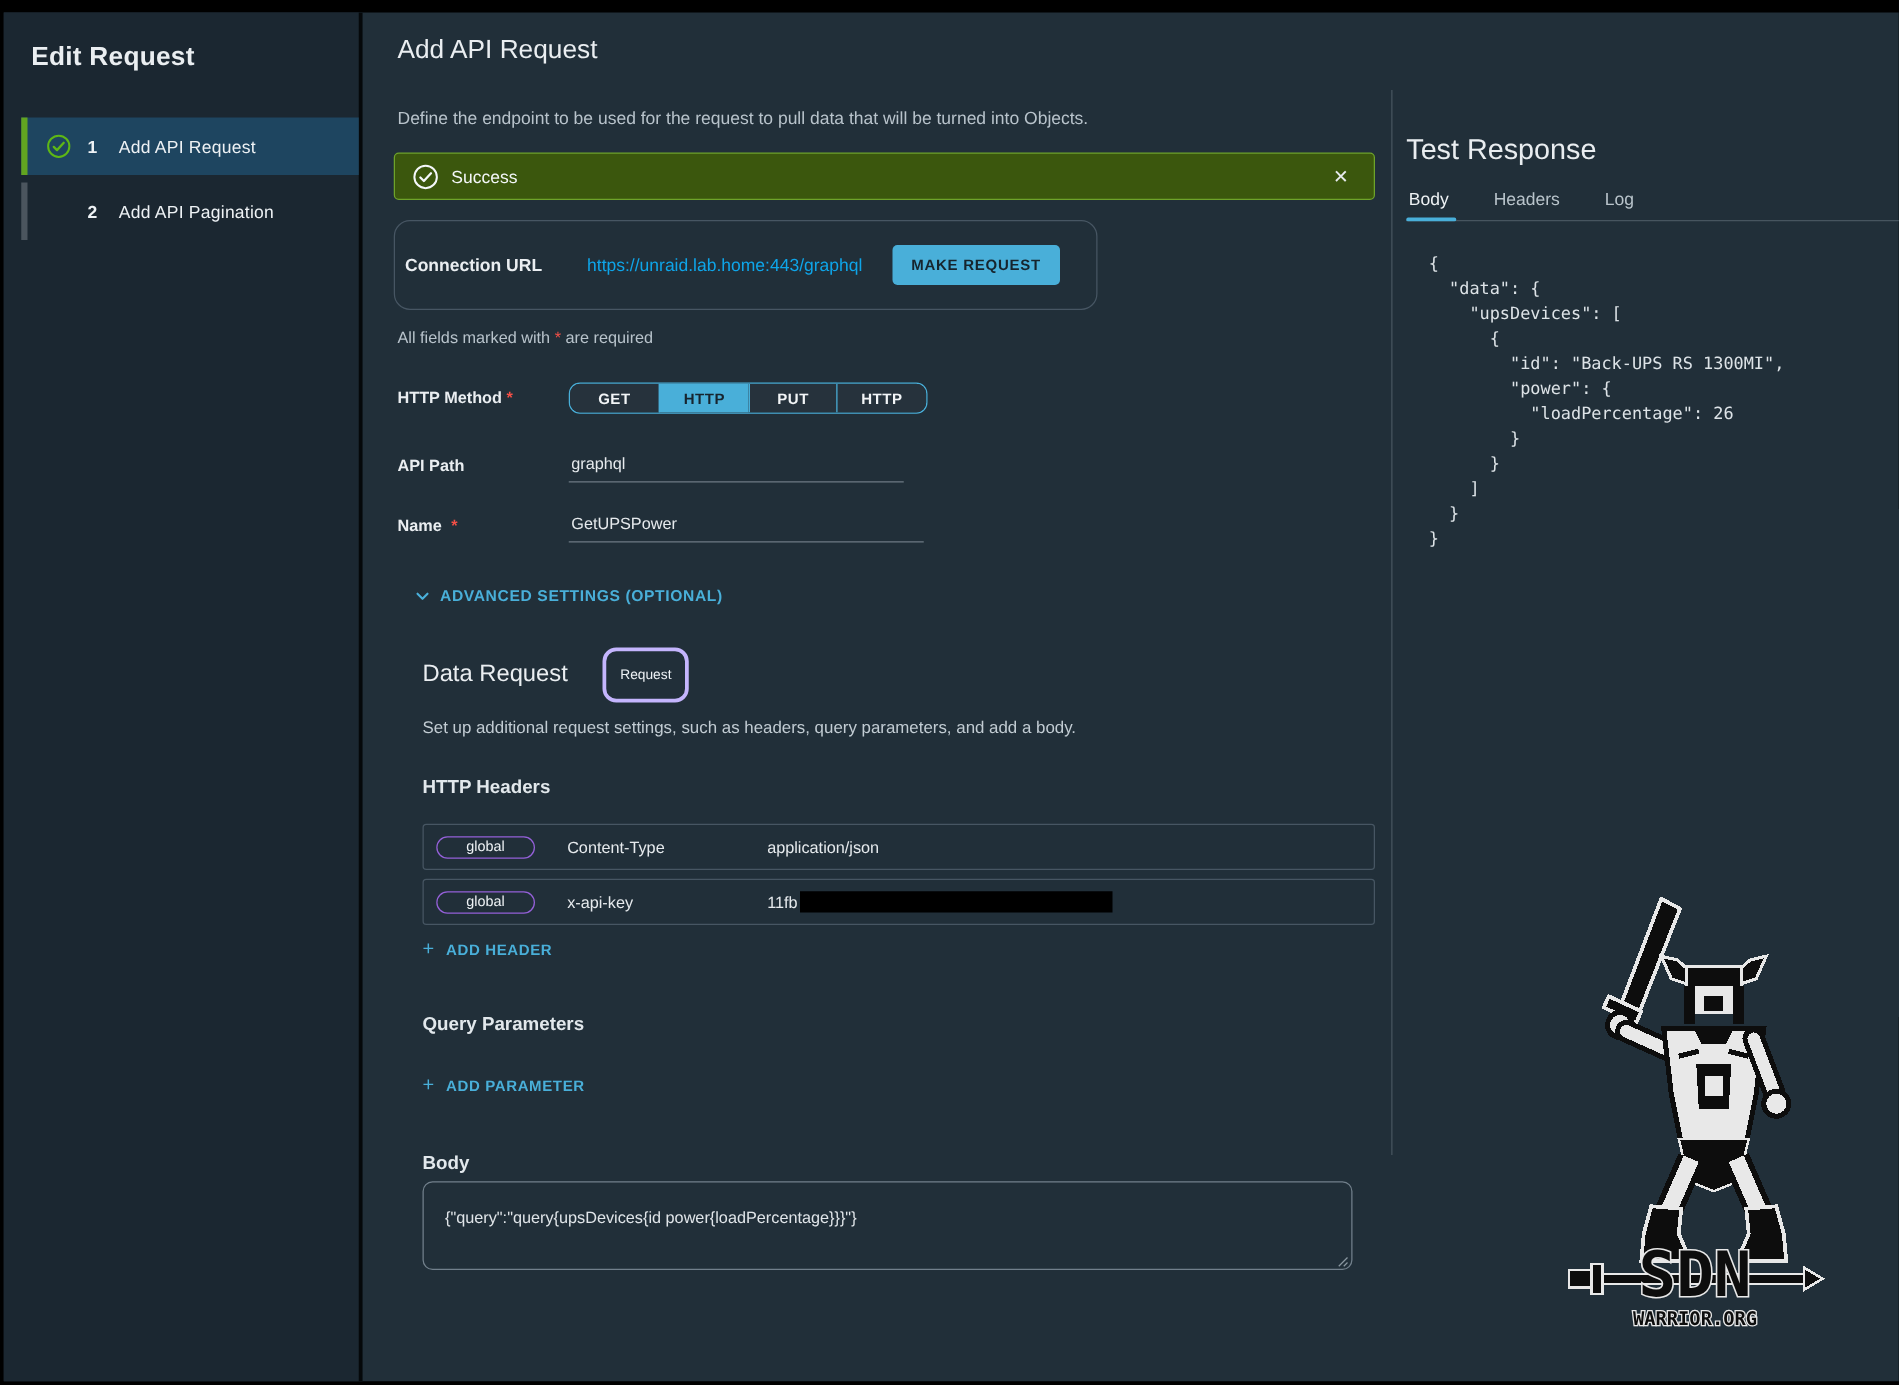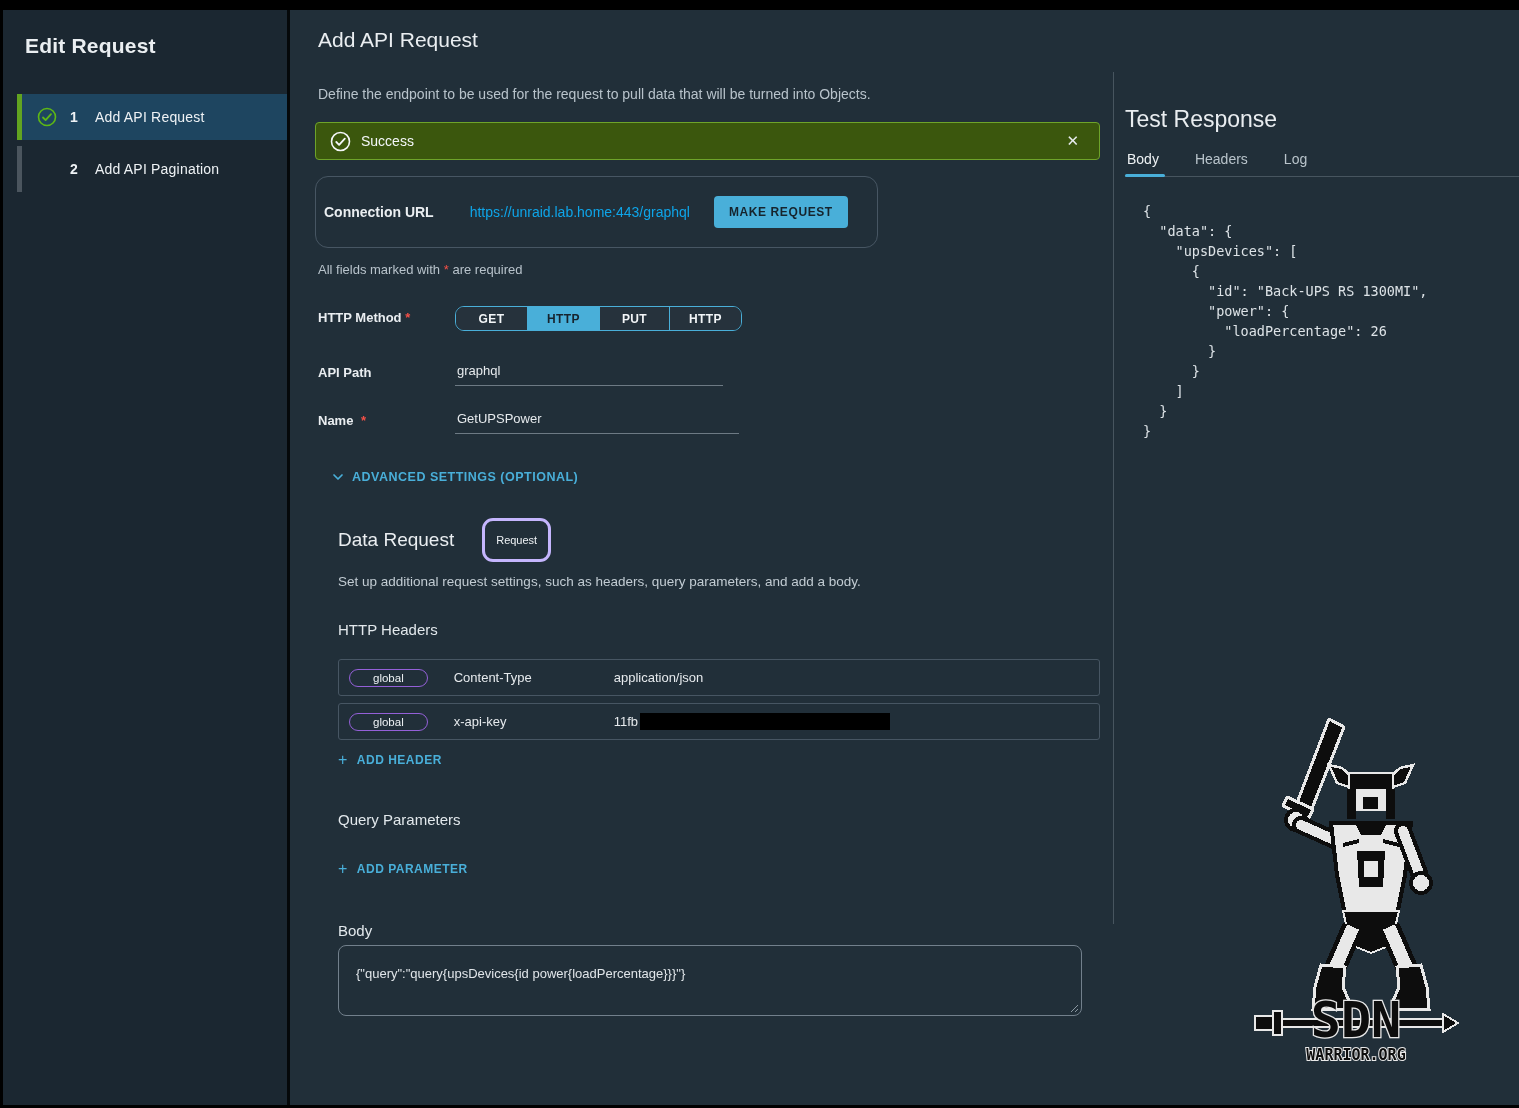--- a/index.html
+++ b/index.html
@@ -59,21 +59,21 @@
 
   .advanced { margin:36px 0 0 17px; display:flex; align-items:center; gap:8px; color:#49afd9;
     font-size:12.5px; font-weight:700; letter-spacing:.5px; cursor:pointer; }
 
   .section { margin-left:23px; }
   .section-title-row { margin-top:34px; display:flex; align-items:center; gap:28px; }
   .section-title { color:#eaeef1; font-size:19px; font-weight:500; }
   .pill-badge { border:3px solid #c4b5fd; border-radius:11px; color:#eef2f5; font-size:11px;
     padding:13px 11px; }
   .section-sub { margin-top:12px; color:#c2ccd3; font-size:13.5px; }
-  .group-title { margin-top:30px; color:#e2e8ec; font-size:15px; font-weight:400; }
+  .group-title { margin-top:30px; color:#e2e8ec; font-size:15px; font-weight:700; }
 
   .hdr-row { margin-top:7px; width:762px; height:37px; border:1px solid #475663; border-radius:3px;
     display:flex; align-items:center; padding:0 10px; }
   .hdr-row.first { margin-top:21px; }
   .scope-pill { border:1px solid #9460d8; border-radius:11px; color:#eef2f5; font-size:11.5px;
     padding:2px 23px; }
   .hdr-name { color:#e6eaed; font-size:13px; margin-left:26px; width:160px; }
   .hdr-val { color:#e6eaed; font-size:13px; display:flex; align-items:center; }
   .redact { display:inline-block; width:250px; height:17px; background:#000; margin-left:2px; }
 

